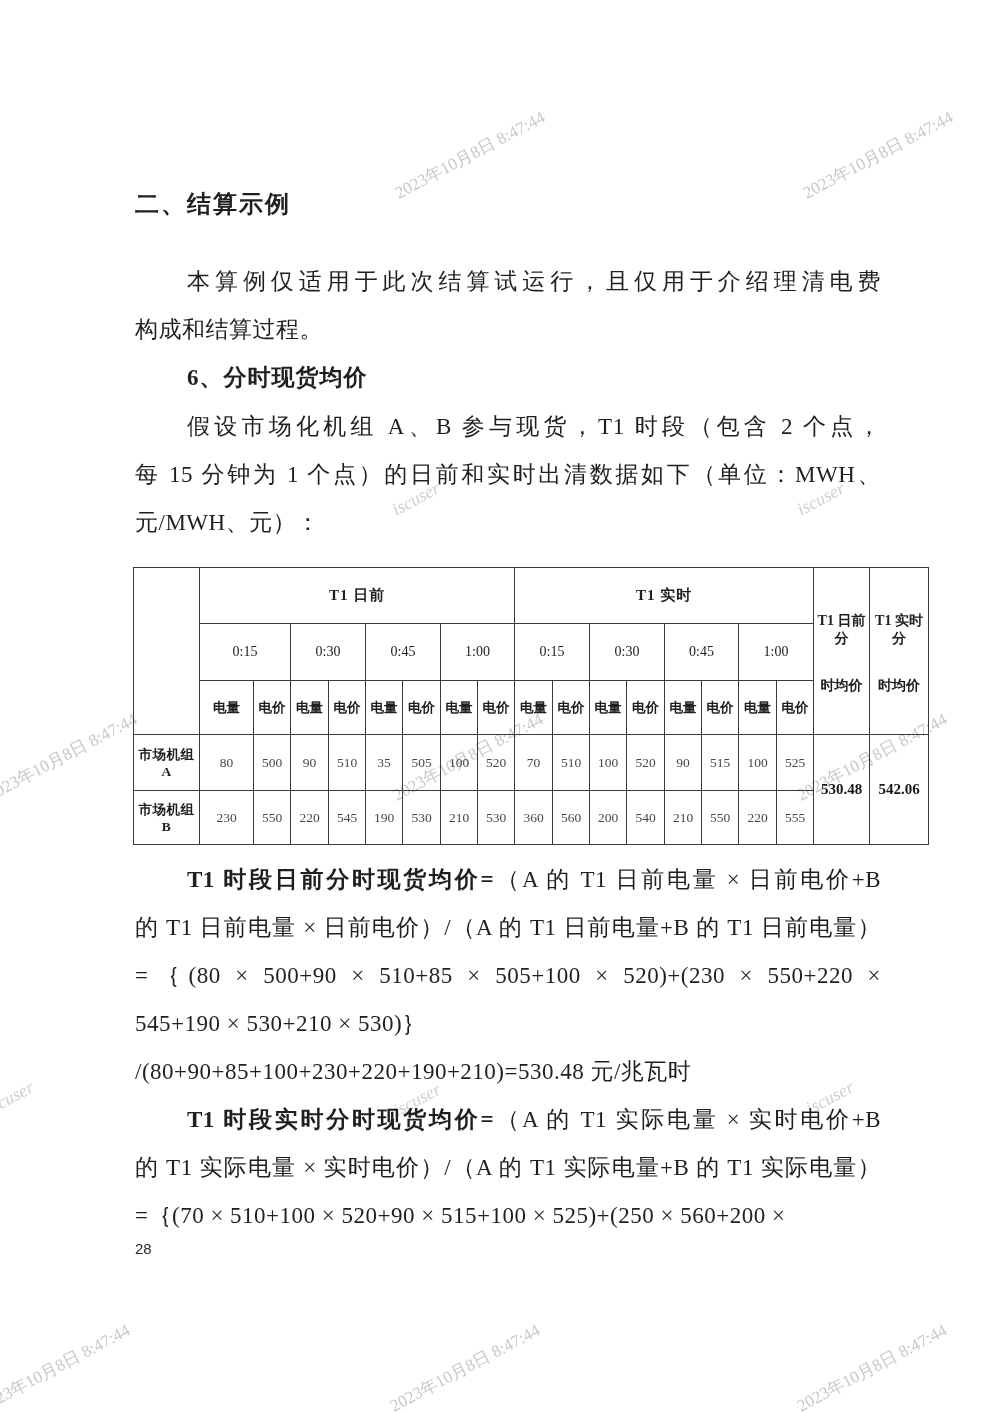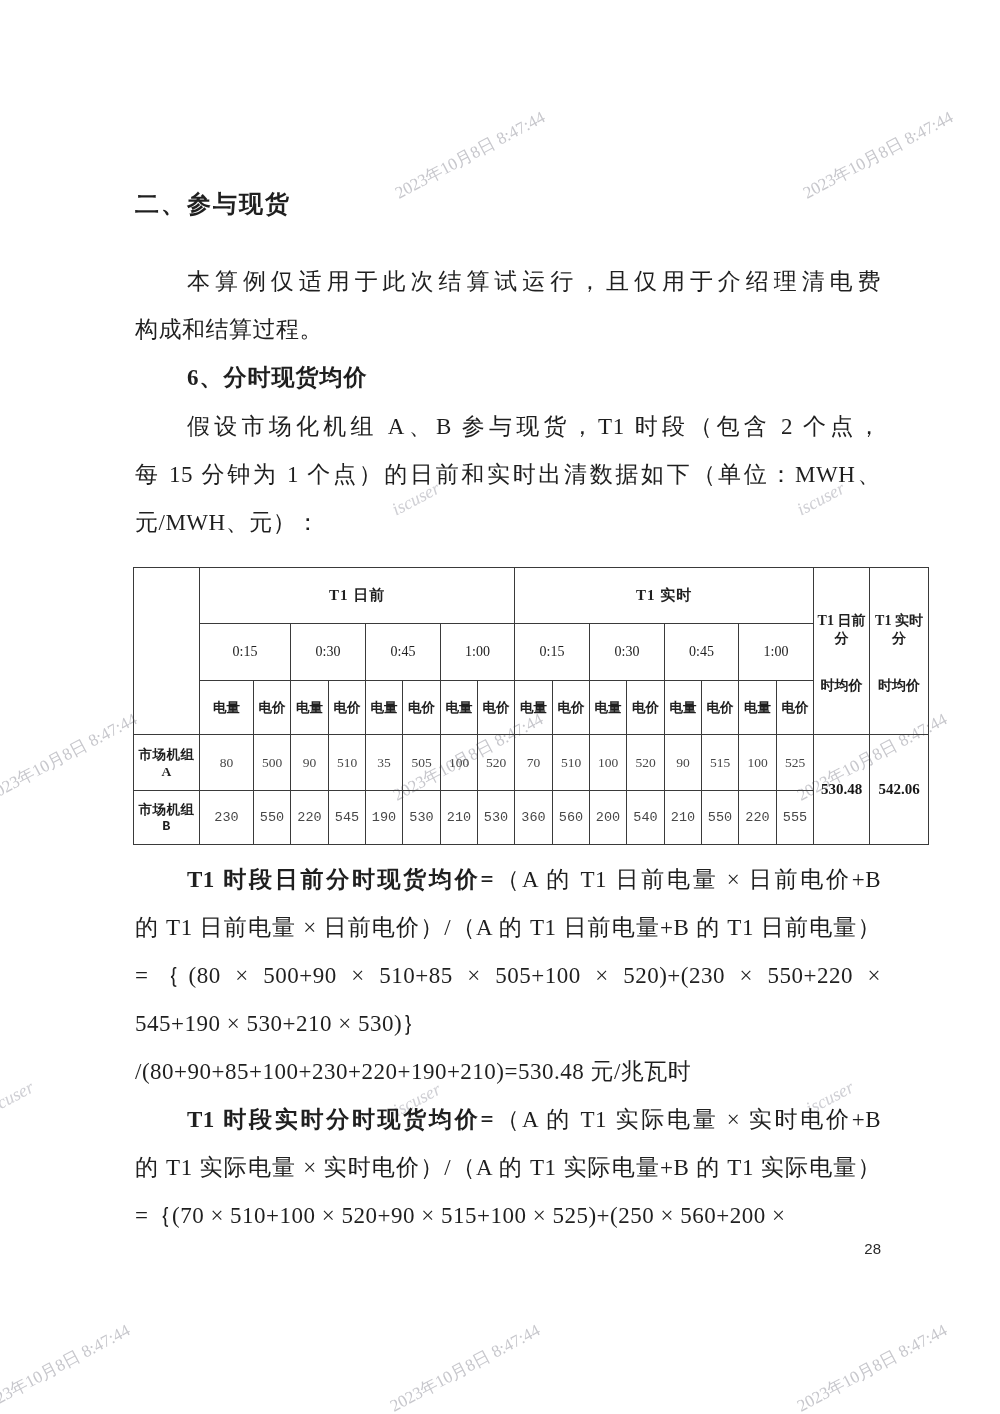--- a/index.html
+++ b/index.html
@@ -39,21 +39,21 @@
   }
   .stretch { text-align:justify; text-align-last:justify; text-justify:inter-character; }
   .indent { text-indent:52px; }
   .h1 { font-size:24px; font-weight:bold; letter-spacing:2px; }
   .h2 { font-size:23px; font-weight:bold; left:187px; width:694px; letter-spacing:1px; }
   .lead { font-weight:bold; }
 
   .page-num {
     position:absolute;
     left:135px; width:746px;
-    text-align:right;
+    text-align:left;
     font-size:15px;
     font-family:"Liberation Sans","DejaVu Sans",sans-serif;
     color:#2a2a2a;
   }
 
   
   table.grid {
     position:absolute;
     left:133px; top:567px;
     border-collapse:collapse;
@@ -65,21 +65,21 @@
     padding:0;
     text-align:center;
     vertical-align:middle;
     font-weight:normal;
     overflow:hidden;
   }
   .grid tr.r1 { height:56px; }
   .grid tr.r2 { height:57px; }
   .grid tr.r3 { height:54px; }
   .grid tr.ra { height:56px; }
-  .grid tr.rb { height:54px;font-family:Liberation Mono, monospace; }
+  .grid tr.rb { height:54px; }
   .grid .ghead { font-size:15px; font-weight:bold; letter-spacing:1px; }
   .grid .time  { font-size:14px; color:#222; }
   .grid .meas  { font-size:13.5px; font-weight:bold; }
   .grid .rowlab{ font-size:13.5px; font-weight:bold; letter-spacing:0.5px; }
   .grid td.val { font-size:13.5px; color:#474747; }
   .grid td.avg { font-size:15px; font-weight:bold; color:#161616;text-align:center; }
   .grid th.avg-h { font-size:14px; font-weight:bold; }
   .grid th.avg-h .l2 { display:block; margin-top:29px; }
   .grid th.avg-h .l1 { display:block; margin-top:4px; }
 </style>
@@ -97,21 +97,21 @@
       <span class="wm" style="left: 55px; top: 1368px;">2023年10月8日 8:47:44</span>
       <span class="wm" style="left: 465px; top: 1368px;">2023年10月8日 8:47:44</span>
       <span class="wm" style="left: 872px; top: 1368px;">2023年10月8日 8:47:44</span>
       <span class="wm wm-user" style="left: 416px; top: 499px;">iscuser</span>
       <span class="wm wm-user" style="left: 821px; top: 499px;">iscuser</span>
       <span class="wm wm-user" style="left: 10px; top: 1098px;">iscuser</span>
       <span class="wm wm-user" style="left: 417px; top: 1100px;">iscuser</span>
       <span class="wm wm-user" style="left: 830px; top: 1098px;">iscuser</span>
     </div>
 
-  <div class="line h1" style="top:188px">二、参与现货</div>
+  <div class="line h1" style="top:188px">二、结算示例</div>
 
   <div class="line" style="top:314px">构成和结算过程。</div>
   <div class="line indent stretch" style="top:266px">本算例仅适用于此次结算试运行，且仅用于介绍理清电费</div>
 
   <div class="line h2" style="top:362px">6、分时现货均价</div>
 
   <div class="line indent stretch" style="top:411px">假设市场化机组 A、B 参与现货，T1 时段（包含 2 个点，</div>
   <div class="line stretch" style="top:459px">每 15 分钟为 1 个点）的日前和实时出清数据如下（单位：MWH、</div>
   <div class="line" style="top:507px">元/MWH、元）：</div>
 

